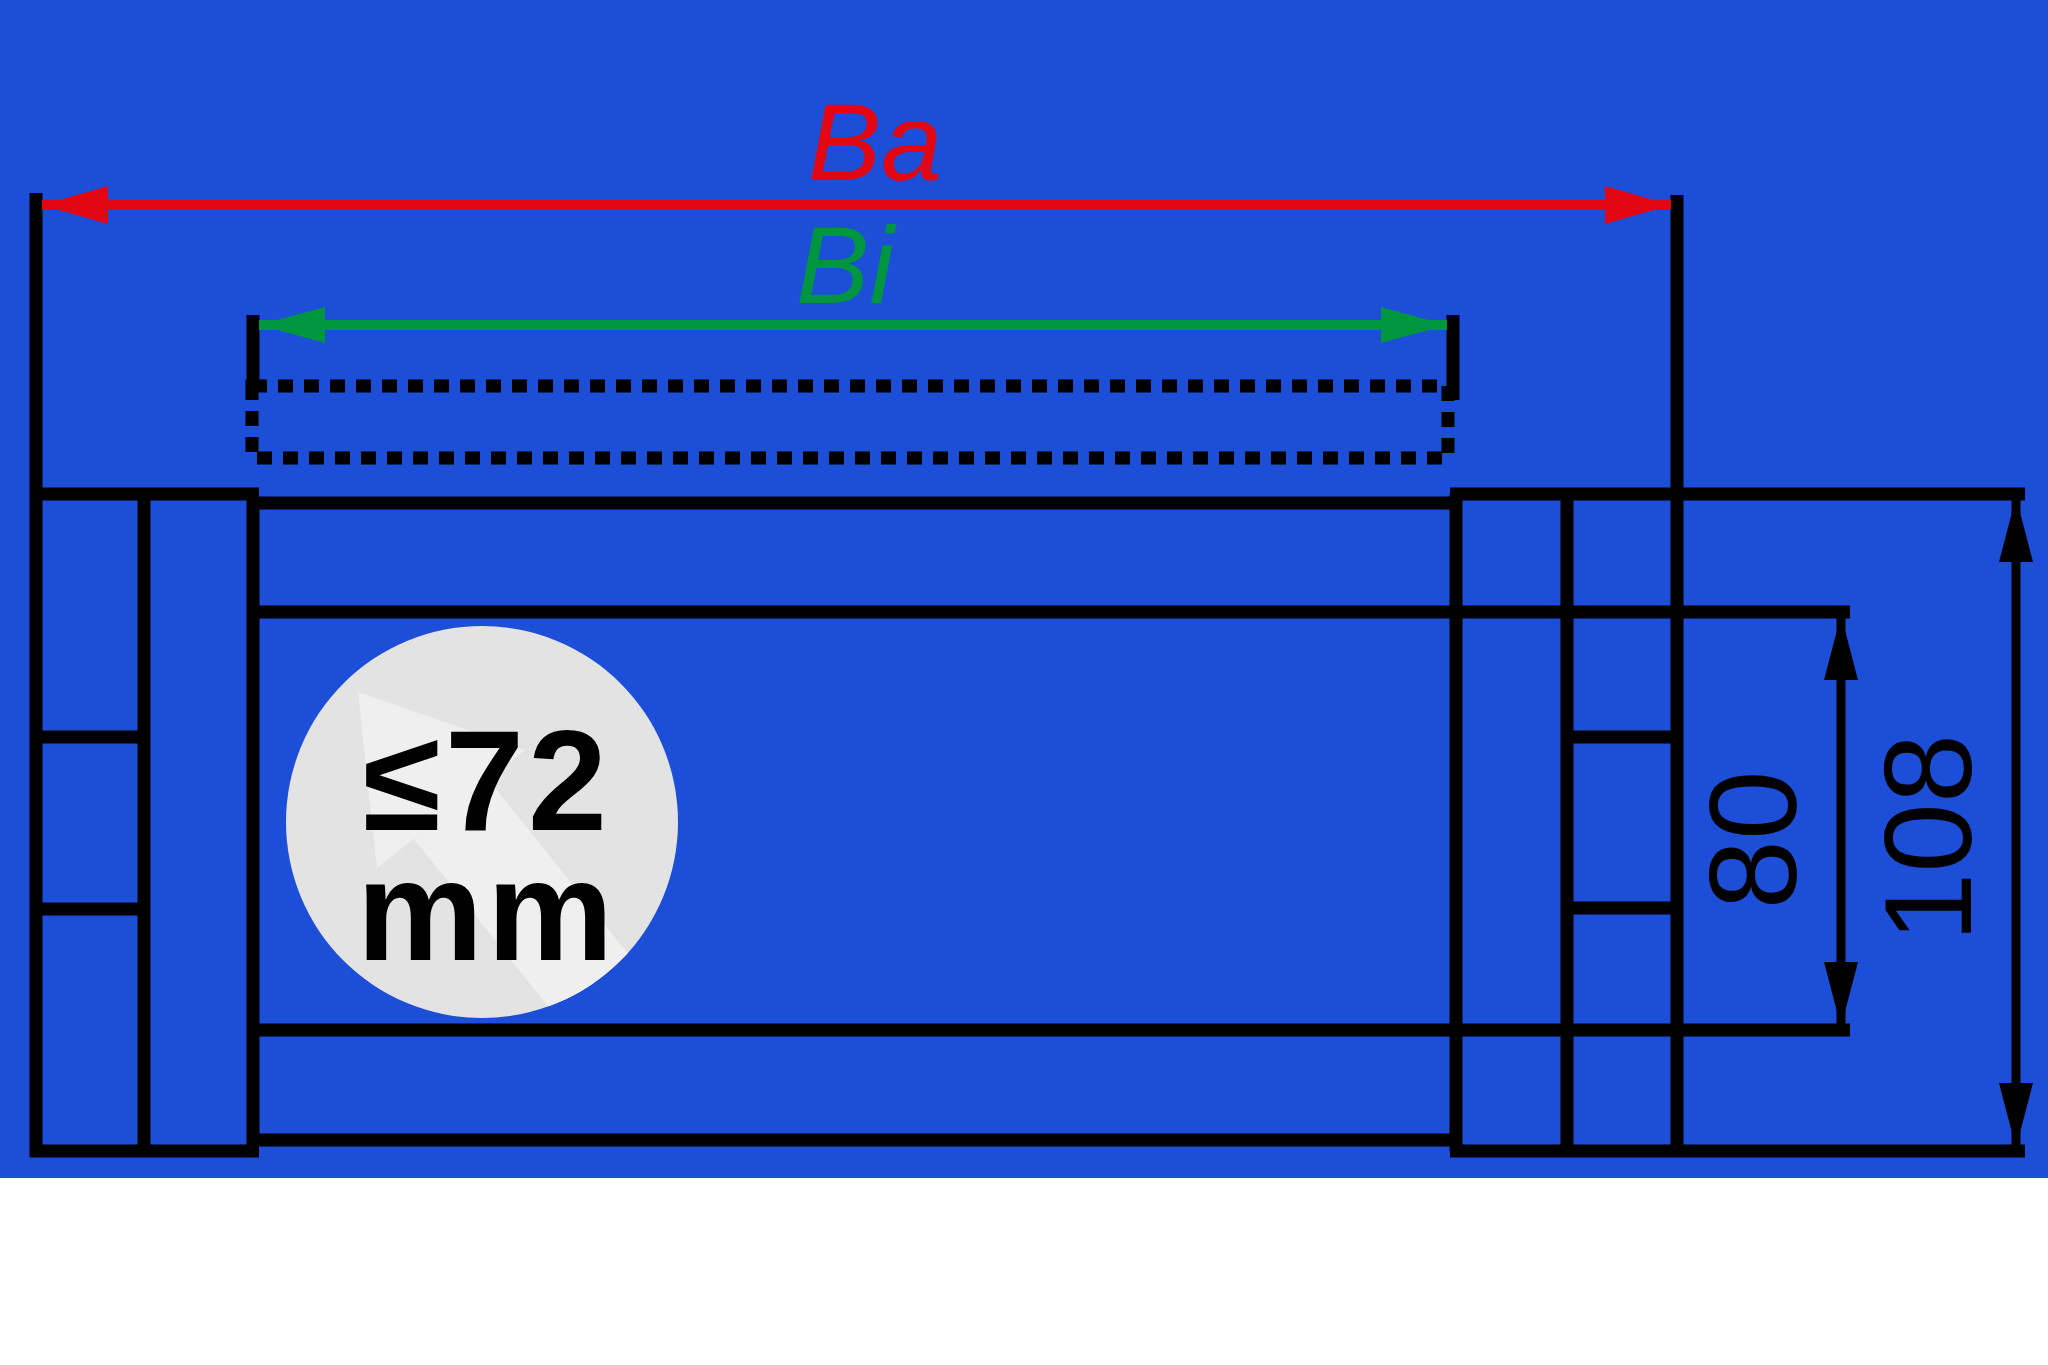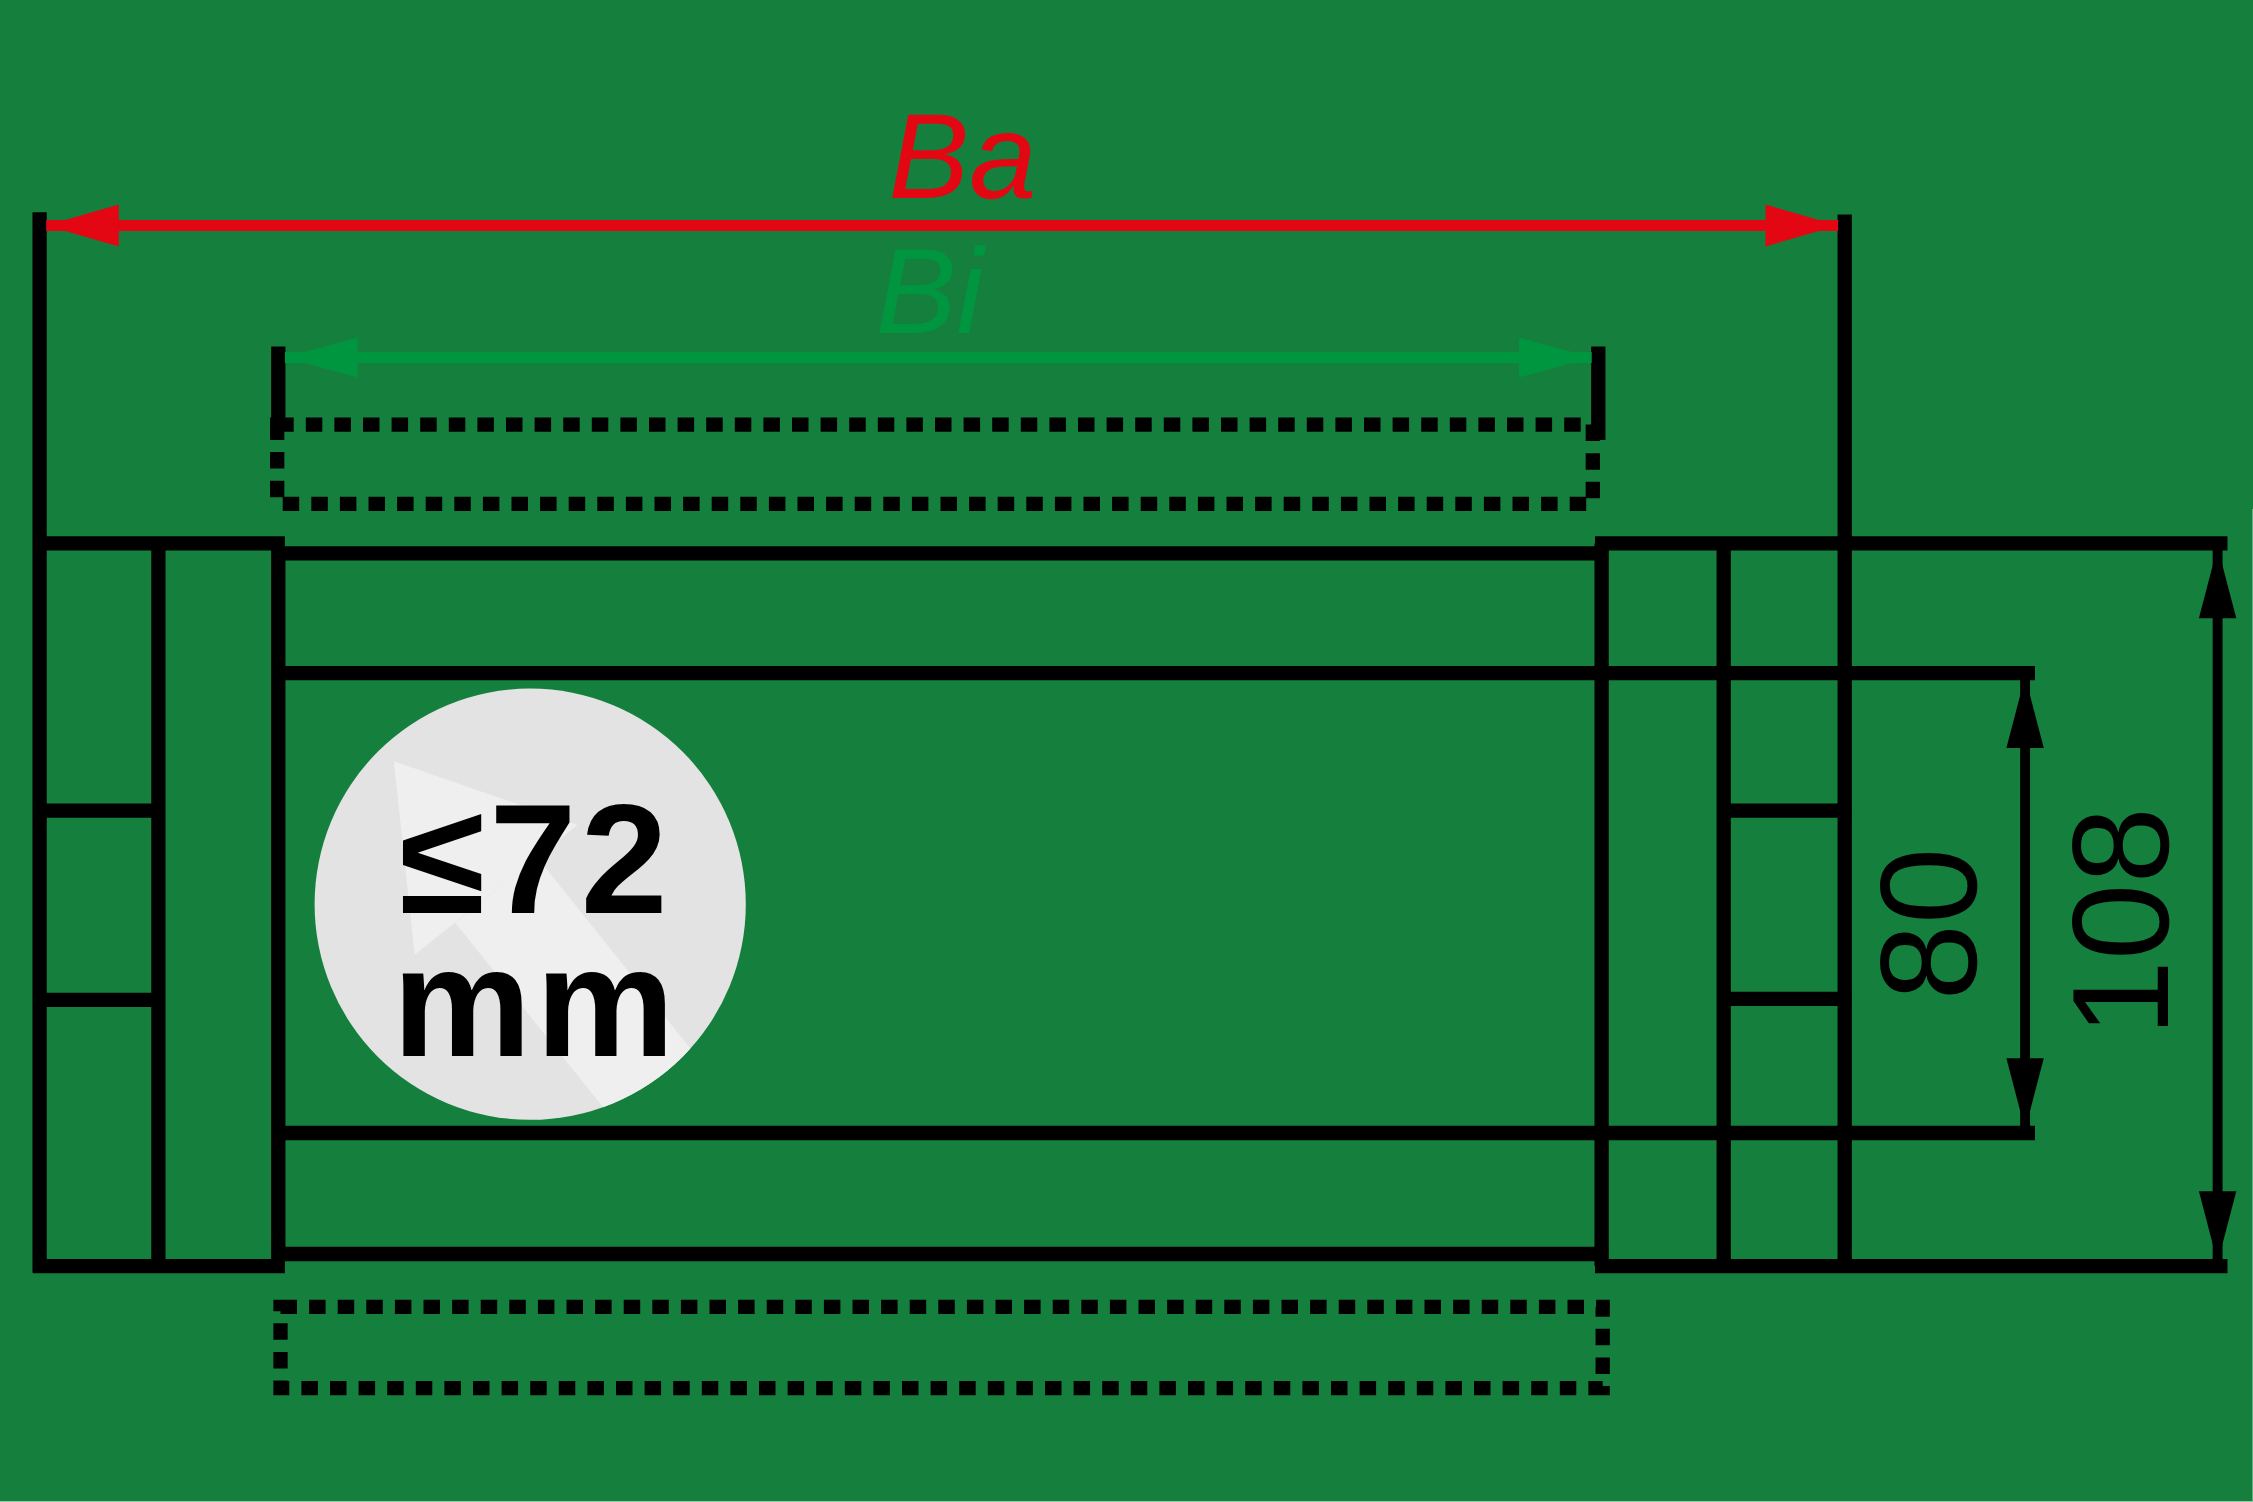--- a/index.html
+++ b/index.html
@@ -3,22 +3,22 @@
 <meta charset="utf-8">
 <style>
   html, body {
     margin: 0;
     padding: 0;
     background: #ffffff;
   }
   #stage {
     position: relative;
     width: 2048px;
-    height: 1365px;
-    background: #15803d;
+    height: 1178px;
+    background: #1d4ed8;
     overflow: hidden;
     font-family: "Liberation Sans", sans-serif;
   }
   svg text {
     font-family: "Liberation Sans", sans-serif;
   }
   .dim-label {
     font-style: italic;
     font-size: 110px;
   }

